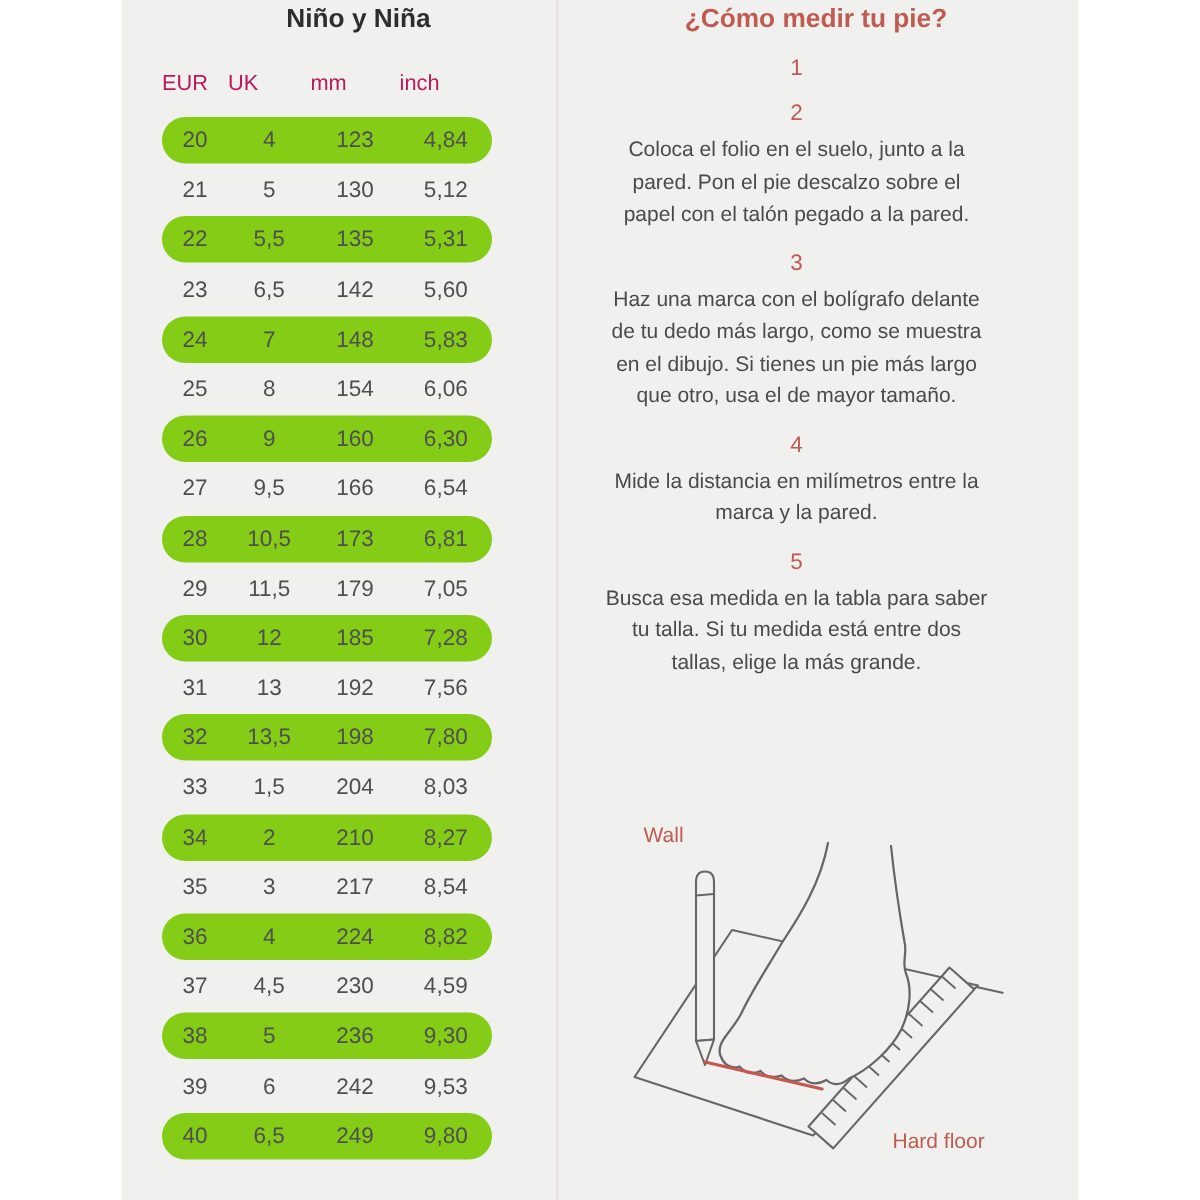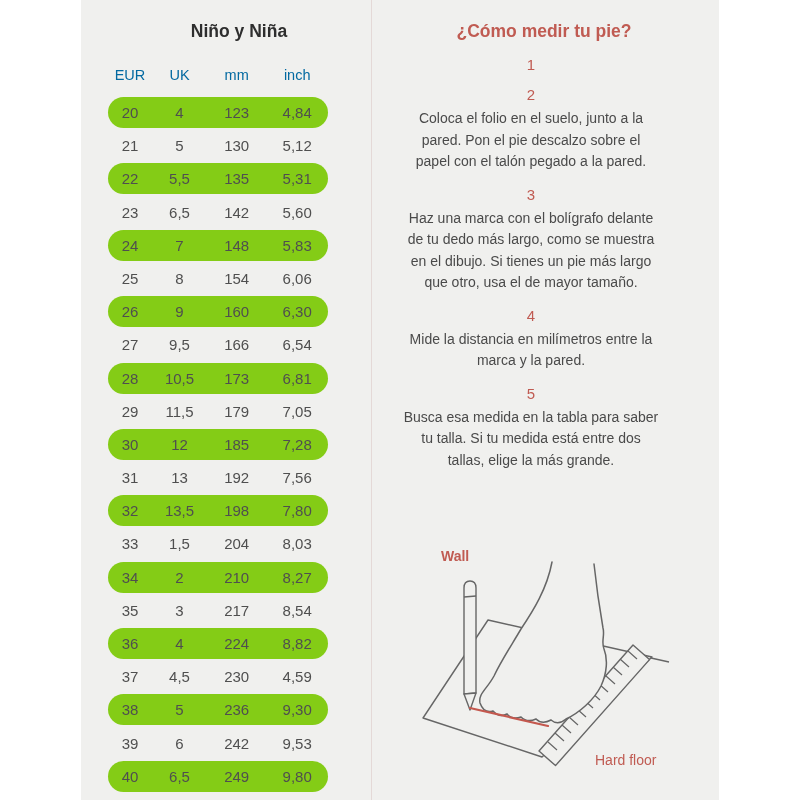--- a/index.html
+++ b/index.html
@@ -15,36 +15,36 @@
     background: #f0f0ee;
   }
   .divider {
     position: absolute; left: 290px; top: 0;
     width: 1px; height: 800px;
     background: #e4d9d7;
   }
   
   .size-section { position: absolute; left: 0; top: 0; width: 290px; }
   .section-title {
-    padding-top: 19px;
+    padding-top: 0;
     font-size: 17.5px; line-height: 24px;
     font-weight: 700; color: #2e2e2e;
     text-align: center;
     margin-left: 26px;
   }
   .size-table { width: 220px; margin: 22px 0 0 27px; }
   .trow, .thead {
     display: grid;
     grid-template-columns: 20% 25% 27% 28%;
     align-items: center;
   }
   .thead { height: 20px; margin-bottom: 12px; }
   .thcell {
-    text-align: center;
-    font-size: 14.5px; color: #0369a1;
+    text-align: left;
+    font-size: 14.5px; color: #be185d;
   }
   .trow {
     height: 31px;
     margin-bottom: 2.2px;
     border-radius: 16px;
   }
   .trow.alt { background: #84cc16; }
   .tcell {
     text-align: center;
     font-size: 15px; color: #4f4f4f;
@@ -70,21 +70,21 @@
   .illustration {
     position: absolute; left: 334px; top: 545px;
     width: 290px; height: 235px;
   }
   .illustration svg { position: absolute; left: 0; top: 0; }
   .illu-label {
     position: absolute;
     font-size: 14px; color: #c05b52;
     white-space: nowrap;
   }
-  .wall-label  { left: 26px;  top: 3px; font-weight: bold; }
+  .wall-label  { left: 14px;  top: 3px; }
   .floor-label { left: 180px; top: 207px; }
 </style>
 </head>
 <body>
 
 <div class="panel">
 
   <section class="size-section">
     <h2 class="section-title">Niño y Niña</h2>
     <div class="size-table">

